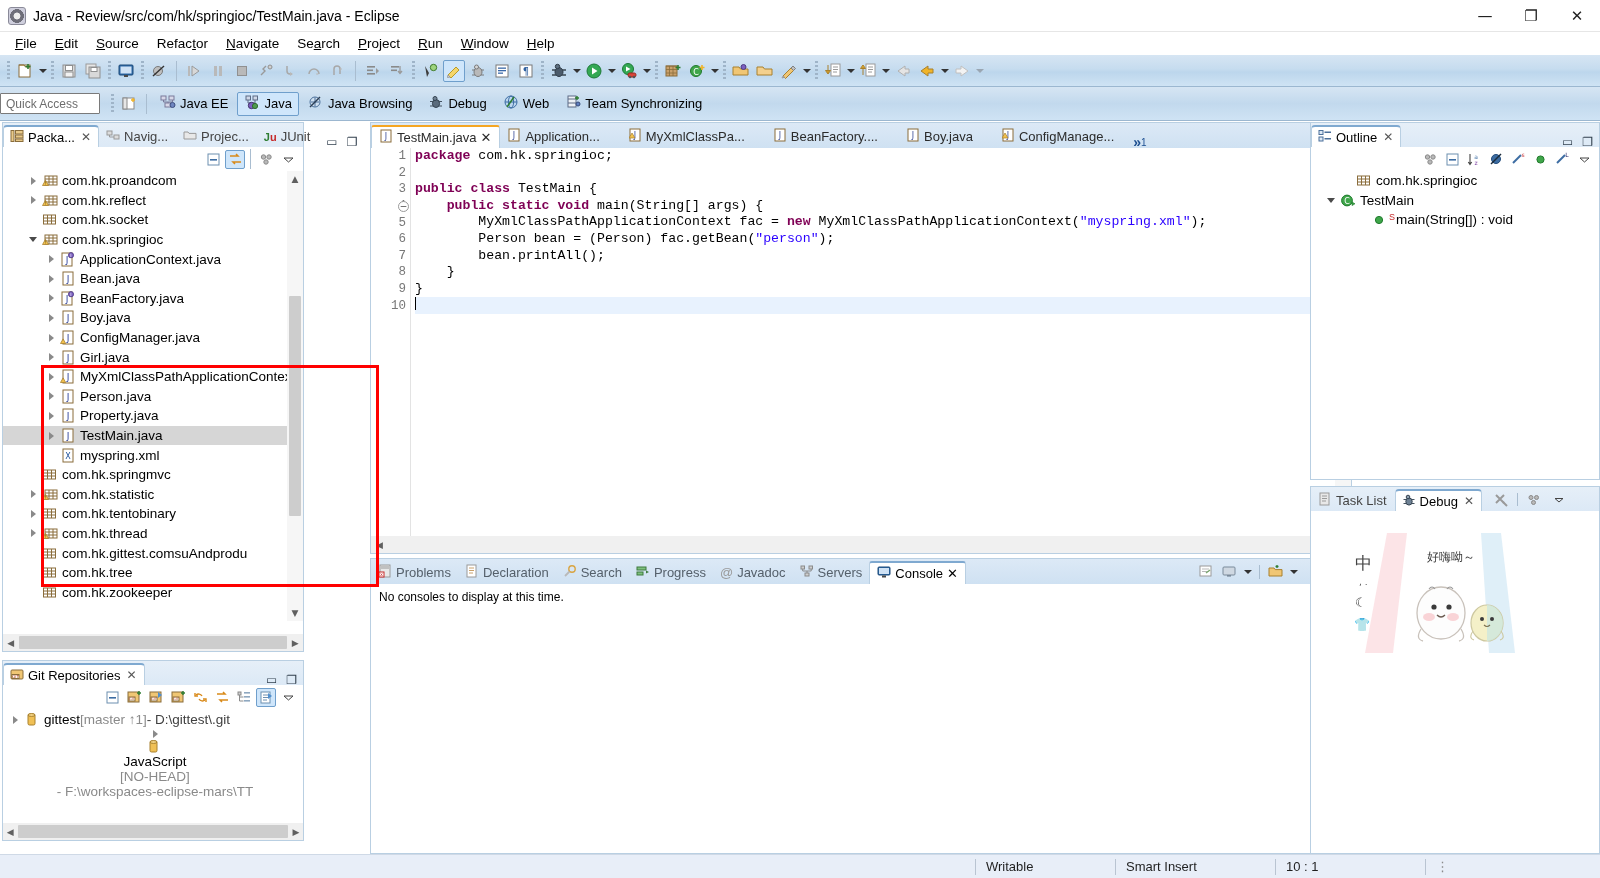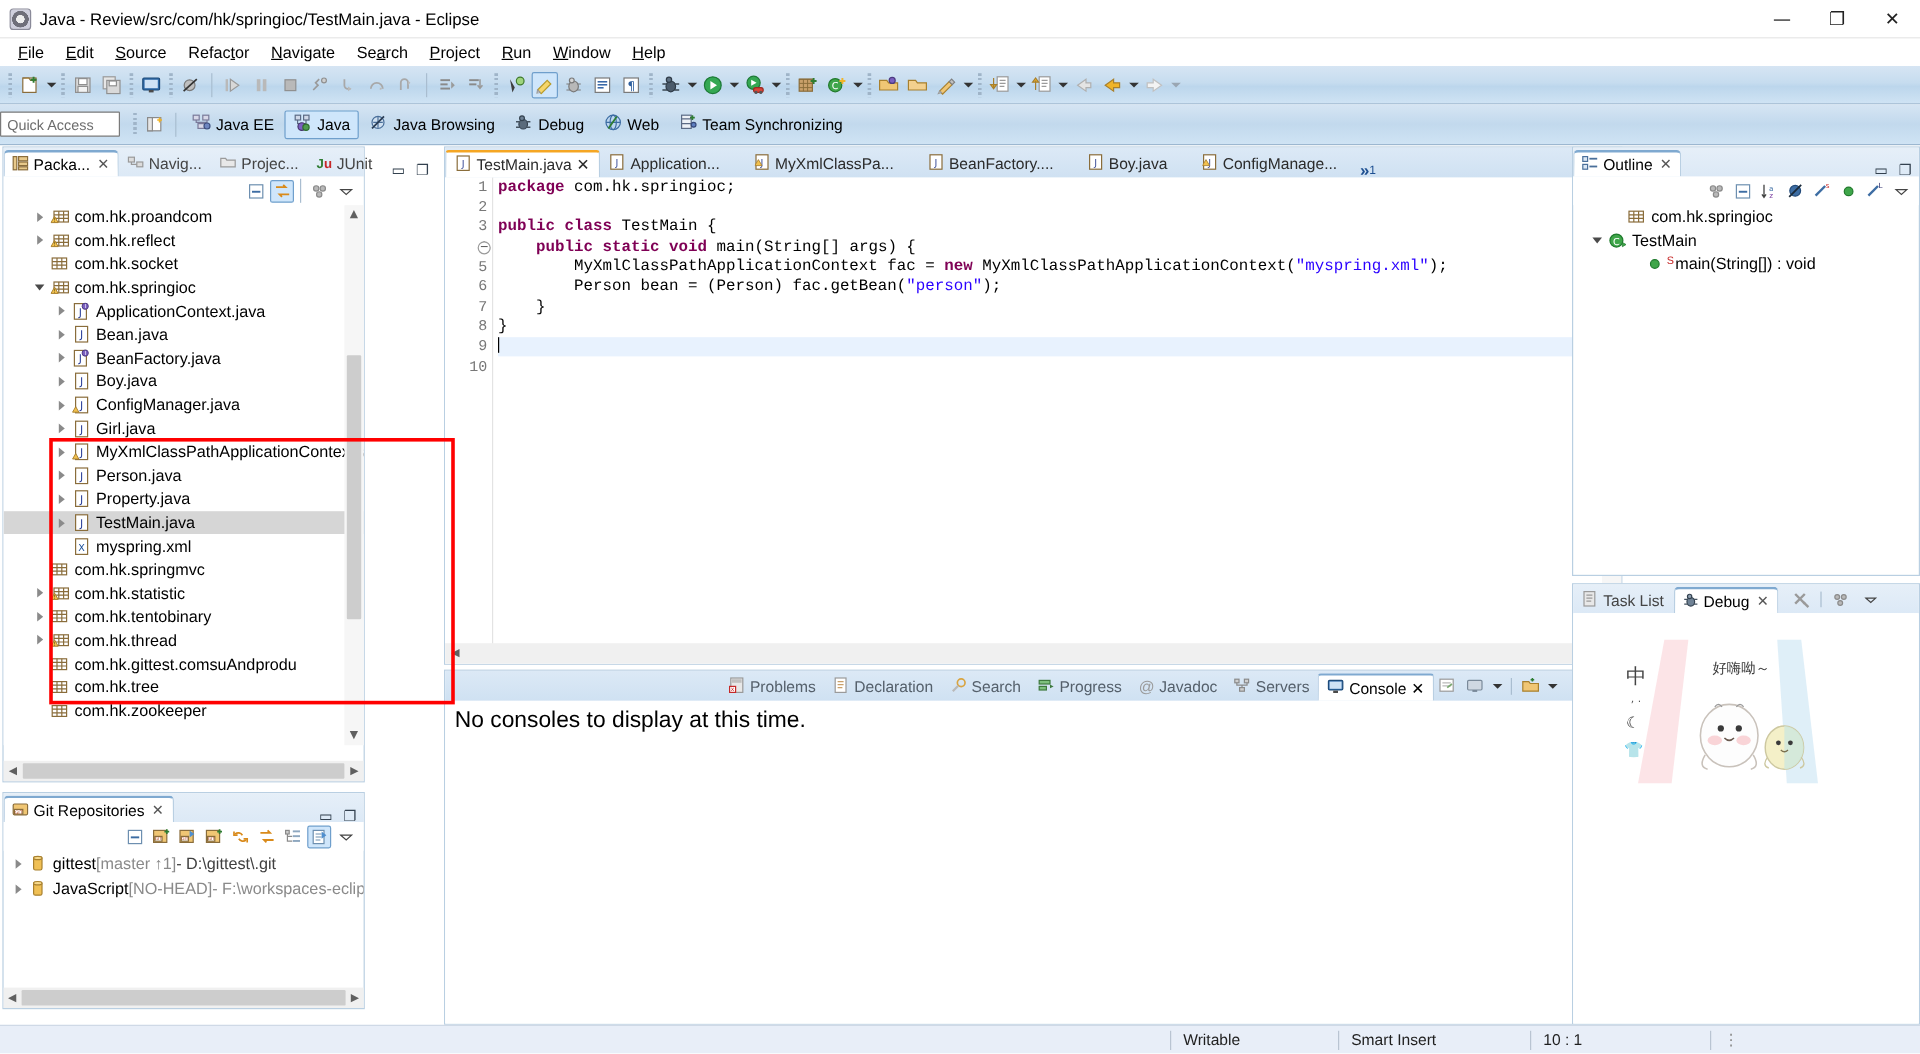--- a/index.html
+++ b/index.html
@@ -135,27 +135,27 @@
     font-family:"Liberation Mono", monospace; font-size:13.2px; }
   .cl { height:16.6px; line-height:16.6px; white-space:pre; color:#000; }
   .cl.cursorline { background:#e8f2fe; }
   .kw { color:#7f0055; font-weight:bold; }
   .str { color:#2a00ff; }
   .fold { position:absolute; left:27px; width:11px;height:11px; border:1px solid #9a9a9a;
     border-radius:50%; background:#fff; display:flex;align-items:center;justify-content:center;
     font-size:9px;line-height:9px;color:#444; font-family:"DejaVu Sans",sans-serif;}
   #consolepane { position:absolute; left:0; right:0; top:436px; bottom:0;
     background:#fff; border:1px solid #b9cfe2; }
-  .ctabs { height:25px; display:flex; align-items:flex-end; justify-content:flex-end;
+  .ctabs { height:25px; display:flex; align-items:flex-end; justify-content:space-between;
     background:linear-gradient(180deg,#dce9f6 0%,#cfe1f2 100%); }
   .ctab { height:23px; display:flex; align-items:center; gap:4px; padding:0 7px; font-size:13px; color:#55606b;}
   .ctab.active { background:#fff; border:1px solid #b9cfe2; border-bottom:none;
     border-top:2px solid #7fa9d0; border-radius:3px 3px 0 0; color:#000; }
   #consolebody { position:absolute; left:0;right:0;top:25px;bottom:0; background:#fff; padding:6px 8px;
-    font-size:19px; color:#000; }
+    font-size:12px; color:#000; }
   
   #rightcol { position:absolute; right:0; top:0; width:290px; bottom:0; }
   #outline { position:absolute; left:0; right:0; top:0; height:358px; background:#fff; border:1px solid #b9cfe2;}
   #outlinetree { position:absolute; left:0;right:0;top:48px;bottom:0; }
   #debugview { position:absolute; left:0; right:0; top:364px; bottom:0; background:#fff; border:1px solid #b9cfe2;}
   #debugbody { position:absolute; left:0;right:0;top:24px;bottom:0; background:#fff; overflow:hidden;}
   
   .sticker { position:absolute; left:18px; top:22px; width:210px; height:120px; }
   
   #statusbar {
@@ -969,21 +969,21 @@
             <span class="ticon">
               <svg width="13" height="15" viewBox="0 0 13 15">
                 <rect x="3" y="2" width="7" height="11" rx="1.5" fill="#f0c055" stroke="#a8802e"></rect>
                 <ellipse cx="6.5" cy="3" rx="3.5" ry="1.4" fill="#f8d98a" stroke="#a8802e"></ellipse>
               </svg>
             </span>
             <span>gittest</span>
             <span class="dim" style="color: rgb(138, 138, 138);"> [master ↑1] </span>
             <span style="color: #404040;">- D:\gittest\.git</span>
           </div>
-          <div class="trow" style="height: 21px;">
+          <div class="trow" style="height: 21px; flex-direction: column;">
             <span class="tw">
               <span class="chev"></span>
             </span>
             <span class="ticon">
               <svg width="13" height="15" viewBox="0 0 13 15">
                 <rect x="3" y="2" width="7" height="11" rx="1.5" fill="#f0c055" stroke="#a8802e"></rect>
                 <ellipse cx="6.5" cy="3" rx="3.5" ry="1.4" fill="#f8d98a" stroke="#a8802e"></ellipse>
               </svg>
             </span>
             <span>JavaScript</span>
@@ -1085,20 +1085,21 @@
             <div class="lnrow">9</div>
             <div class="lnrow">10</div>
           </div>
         <div class="codelines">
             <div class="cl"><span class="kw">package </span><span>com.hk.springioc;</span></div>
             <div class="cl"><span></span></div>
             <div class="cl"><span class="kw">public class </span><span>TestMain {</span></div>
             <div class="cl"><span>    </span><span class="kw">public static void </span><span>main(String[] args) {</span></div>
             <div class="cl"><span>        MyXmlClassPathApplicationContext fac = </span><span class="kw">new </span><span>MyXmlClassPathApplicationContext(</span><span class="str">"myspring.xml"</span><span>);</span></div>
             <div class="cl"><span>        Person bean = (Person) fac.getBean(</span><span class="str">"person"</span><span>);</span></div>
+            <div class="cl"><span>        bean.printAll();</span></div>
             <div class="cl"><span>    }</span></div>
             <div class="cl"><span>}</span></div>
             <div class="cl cursorline"><span></span><span style="display: inline-block; width: 1px; height: 13px; background: rgb(0, 0, 0); vertical-align: -2px;"></span></div>
           </div>
         <div class="vscroll" style="top:0;bottom:16px;">
           <div class="arrowbox">▲</div>
           <div class="thumb" style="top:18px;height:155px;"></div>
           <div class="arrowbox" style="position:absolute;bottom:0;">▼</div>
         </div>
         <div class="hscroll">

